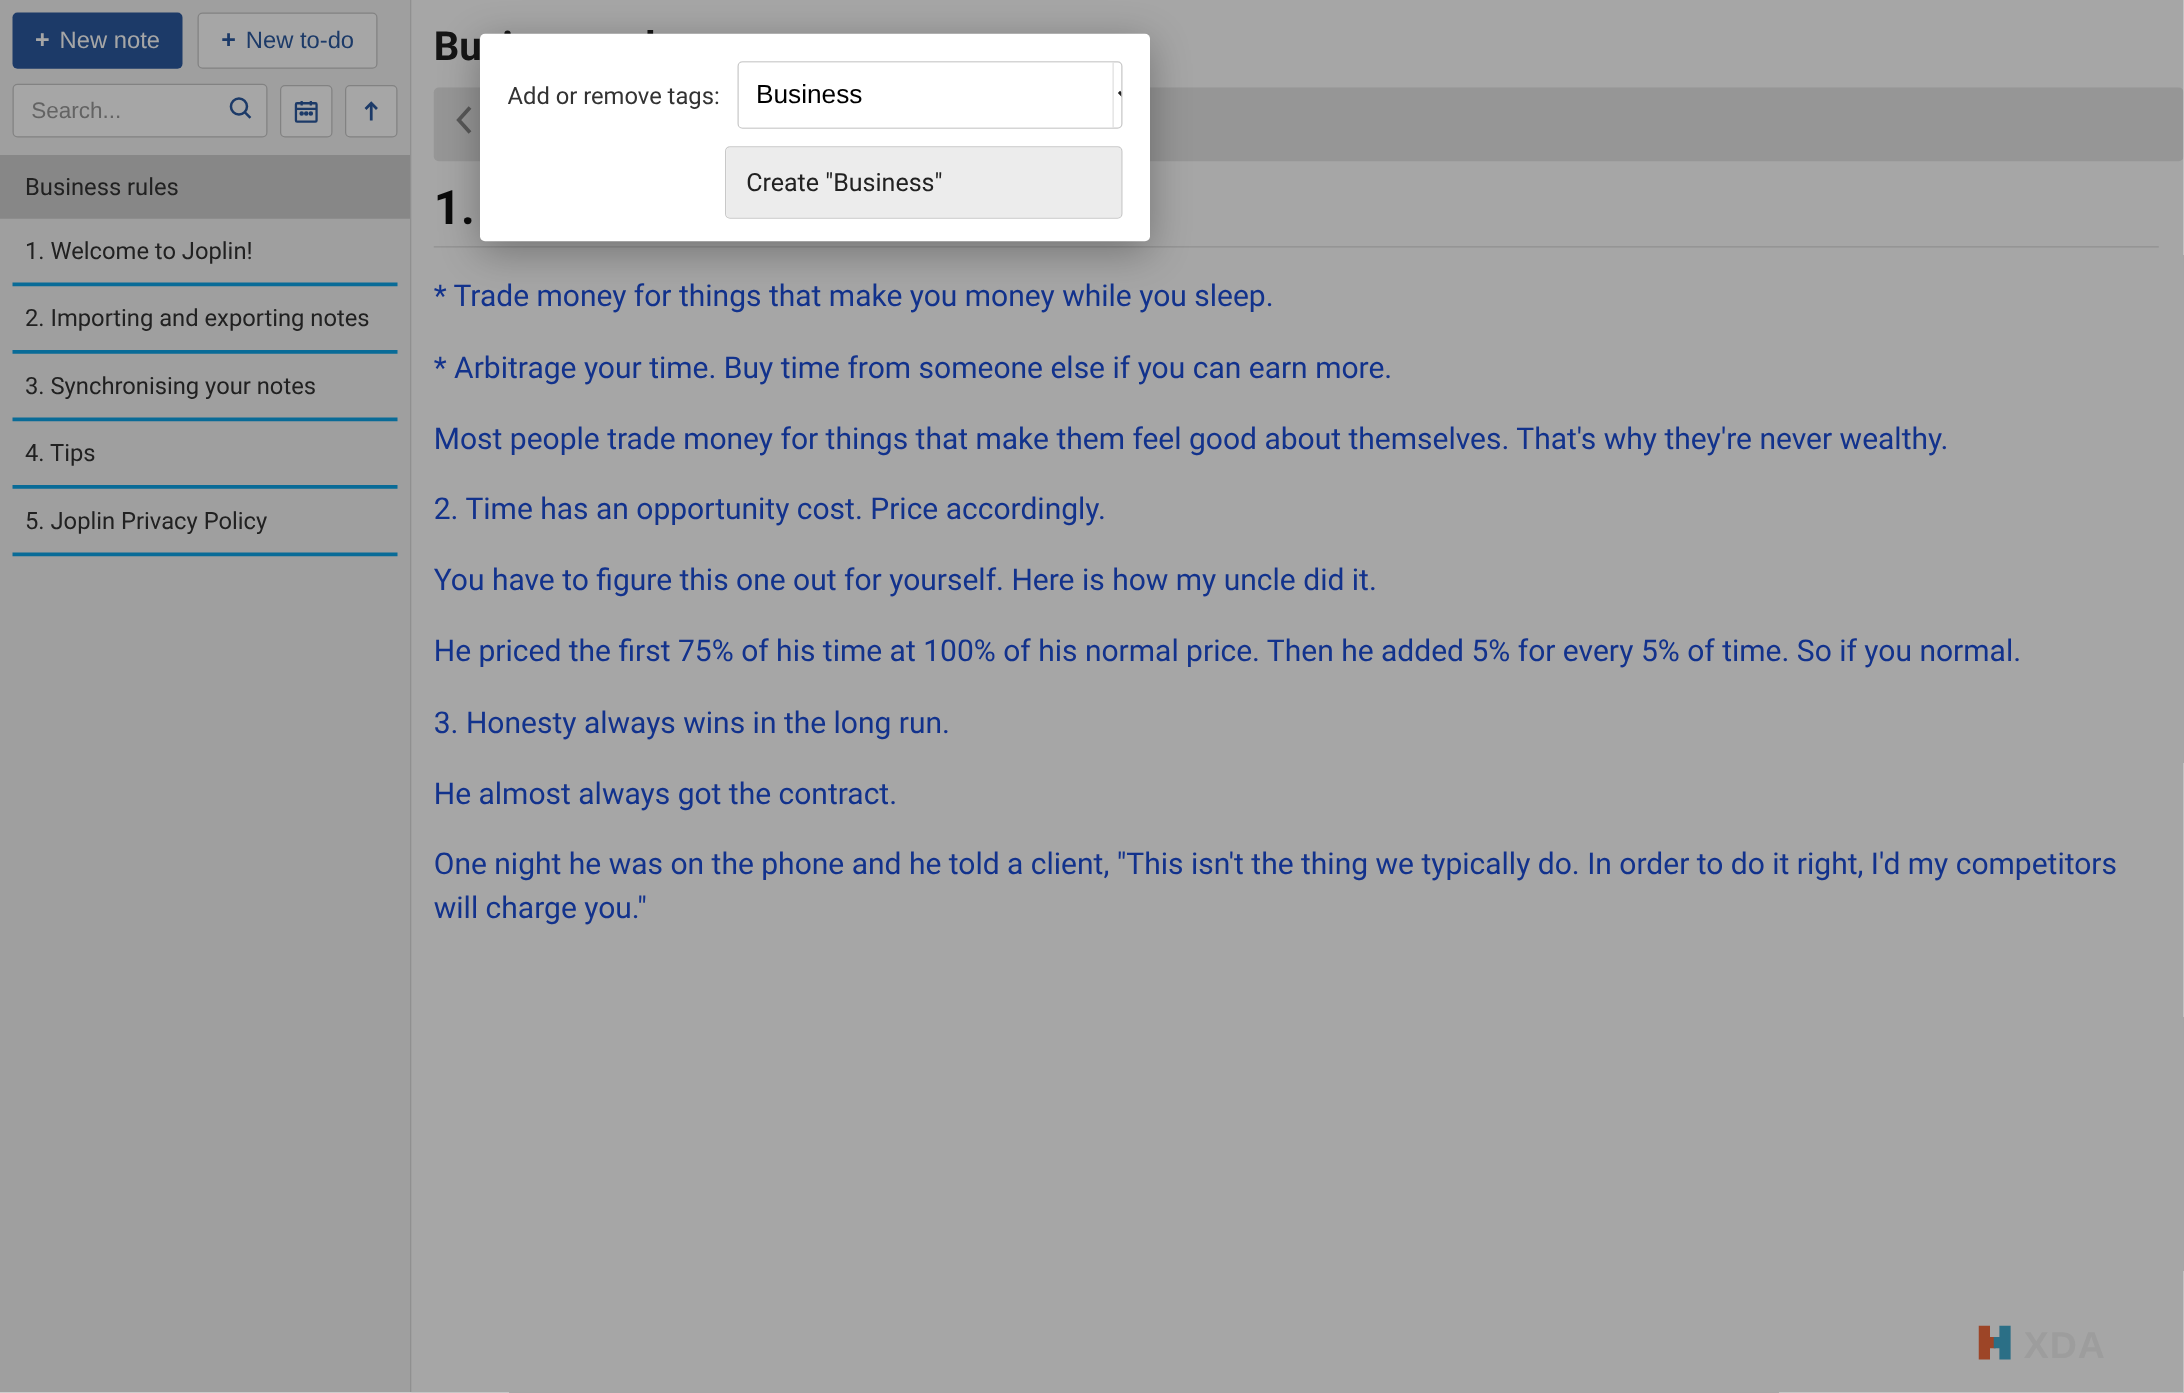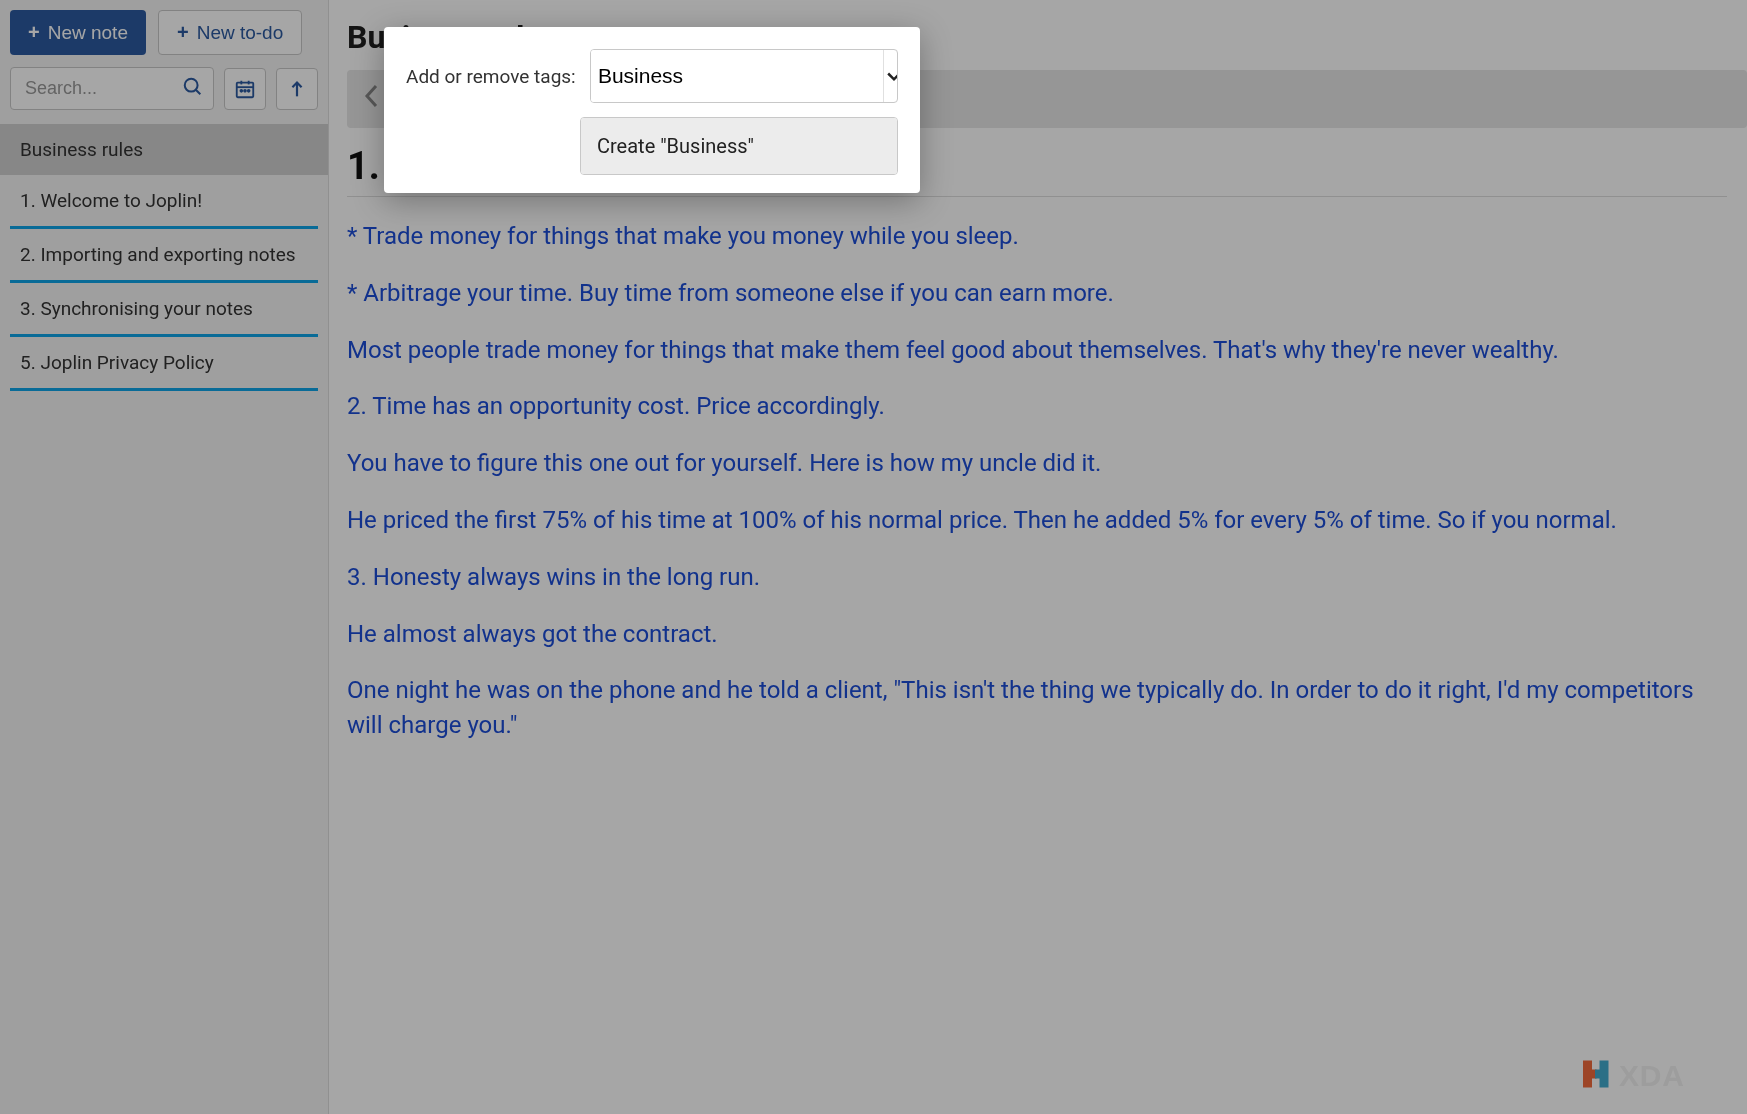--- a/index.html
+++ b/index.html
@@ -35,21 +35,21 @@
 .content-body h2 { font-size: 38px; font-weight: 700; margin-bottom: 10px; color: #111; border-bottom: 1px solid #ddd; padding-bottom: 8px; }
 .content-body p { font-size: 24px; line-height: 1.45; color: #1d4ed8; margin: 22px 0; white-space: nowrap; overflow: hidden; }
 
 
 .overlay { position: absolute; inset: 0; background: rgba(0,0,0,0.35); z-index: 10; }
 
 
 .modal { position: absolute; left: 384px; top: 27px; width: 536px; background: #fff; border-radius: 4px; box-shadow: 0 8px 32px rgba(0,0,0,0.3); z-index: 20; padding: 22px 22px 18px 22px; }
 .modal-row { display: flex; align-items: center; gap: 14px; }
 .modal-label { font-size: 19px; color: #333; white-space: nowrap; }
-.tag-select { flex: 1; display: flex; border: 1px solid #c8c8c8; border-radius: 4px; overflow: hidden; height: 54px; justify-content: center; }
+.tag-select { flex: 1; display: flex; border: 1px solid #c8c8c8; border-radius: 4px; overflow: hidden; height: 54px; }
 .tag-input { flex: 1; border: none; padding: 0 14px; font-size: 21px; outline: none; }
 .tag-caret { width: 56px; border-left: 1px solid #e0e0e0; display: flex; align-items: center; justify-content: center; cursor: pointer; font-size: 18px; color: #222; }
 .tag-dropdown { margin-top: 14px; margin-left: 174px; border: 1px solid #c8c8c8; border-radius: 4px; overflow: hidden; }
 .tag-option { background: #ececec; padding: 16px 16px; font-size: 20px; color: #222; cursor: pointer; }
 
 
 .watermark { position: absolute; right: 20px; bottom: 12px; z-index: 5; opacity: 0.88; }
 .watermark svg { width: 150px; height: 48px; }
 
 svg.icon { width: 22px; height: 22px; }
@@ -98,20 +98,21 @@
           </svg>
       </button>
     </div>
 
     <div class="note-item selected">
       <span>Business rules</span>
     </div>
     <div class="note-item"><span>1. Welcome to Joplin!</span></div>
     <div class="note-item"><span>2. Importing and exporting notes</span></div>
     <div class="note-item"><span>3. Synchronising your notes</span></div>
+    <div class="note-item"><span>4. Tips</span></div>
     <div class="note-item"><span>5. Joplin Privacy Policy</span></div>
   </div>
 
   <div class="main">
     <div class="note-title">Business rules</div>
     <div class="toolbar">
       <span class="back-chev">
         <svg width="18" height="28" viewBox="0 0 18 28" fill="none" stroke="#888" stroke-width="3">
             <polyline points="13 4 4 14 13 24"></polyline>
           </svg>

